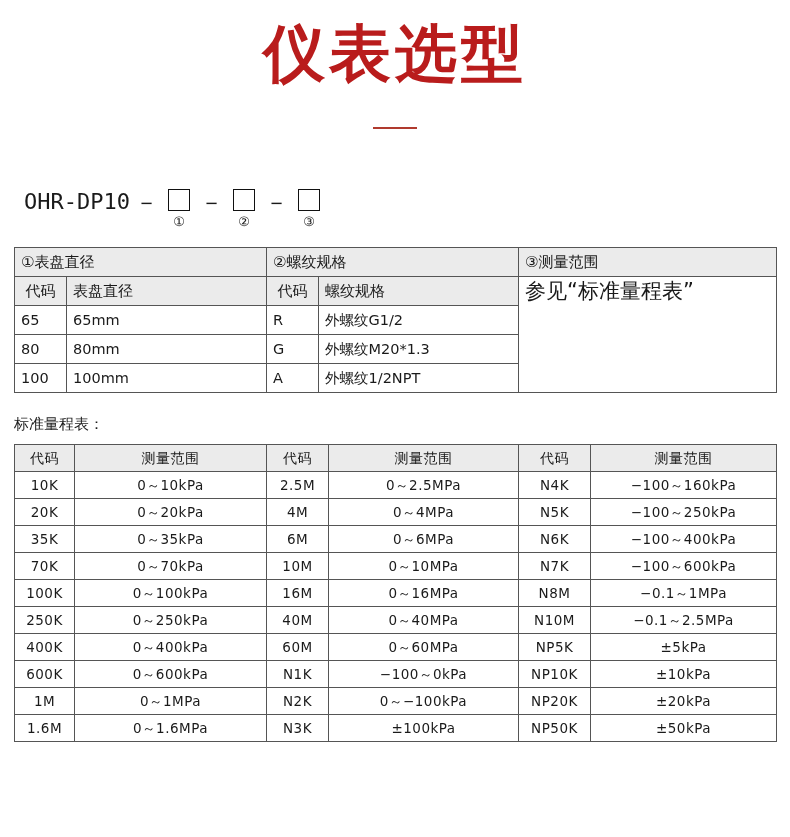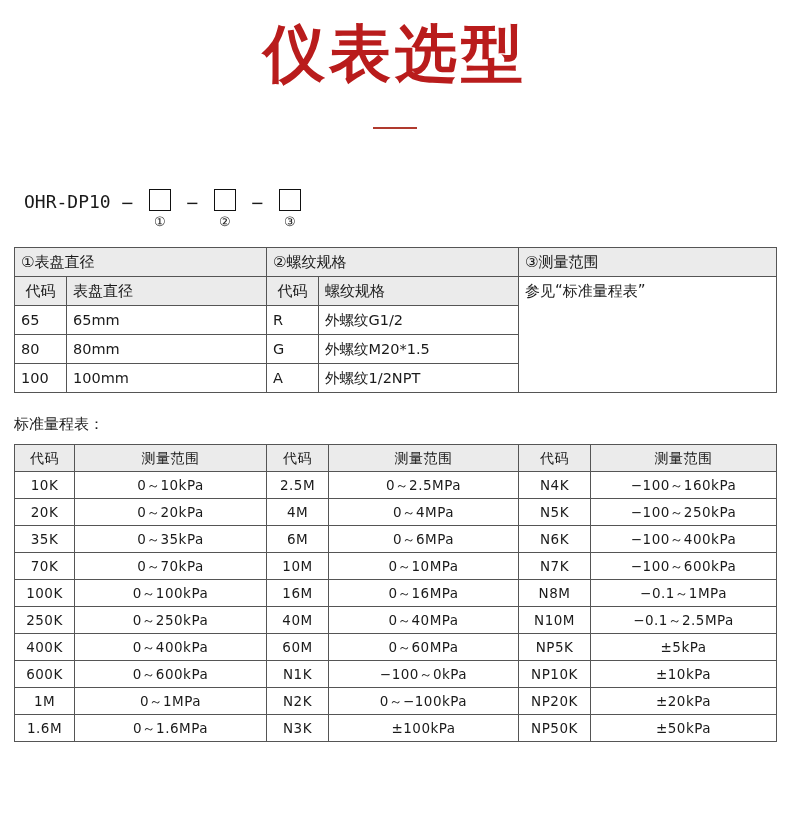--- a/index.html
+++ b/index.html
@@ -35,21 +35,21 @@
     border-top: 2px solid #b03a2e;
     margin: 38px auto 0 auto;
   }
   .model-line {
     margin: 56px 0 0 24px;
     display: flex;
     align-items: flex-start;
     height: 52px;
   }
   .model-code {
-    font-size: 18px;
+    font-size: 22px;
     font-family: "DejaVu Sans Mono", monospace;
     letter-spacing: 0px;
     line-height: 30px;
     padding-top: 2px;
   }
   .dash {
     font-size: 23px;
     font-family: "DejaVu Sans Mono", monospace;
     line-height: 30px;
     padding: 2px 5px 0 5px;
@@ -111,21 +111,21 @@
   .c {
   }
   .l {
     text-align: left;
     padding-left: 10px;
   }
   .note-cell {
     vertical-align: top;
     padding-top: 10px;
     padding-left: 14px;
-    font-size: 15px;
+    font-size: 21px;
     margin-left: 28px;
   }
   .caption {
     margin: 22px 0 0 14px;
     font-size: 15px;
     font-family: "DejaVu Sans", "Liberation Sans", sans-serif;
   }
   .range-table {
     margin: 10px 0 0 14px;
     width: 762px;
@@ -196,21 +196,21 @@
     <tr>
       <td class="c">65</td>
       <td class="l">65mm</td>
       <td class="c">R</td>
       <td class="l">外螺纹G1/2</td>
     </tr>
     <tr>
       <td class="c">80</td>
       <td class="l">80mm</td>
       <td class="c">G</td>
-      <td class="l">外螺纹M20*1.5</td>
+      <td class="l">外螺纹M20*1.3</td>
     </tr>
     <tr>
       <td class="c">100</td>
       <td class="l">100mm</td>
       <td class="c">A</td>
       <td class="l">外螺纹1/2NPT</td>
     </tr>
   </tbody>
     </table>
 

